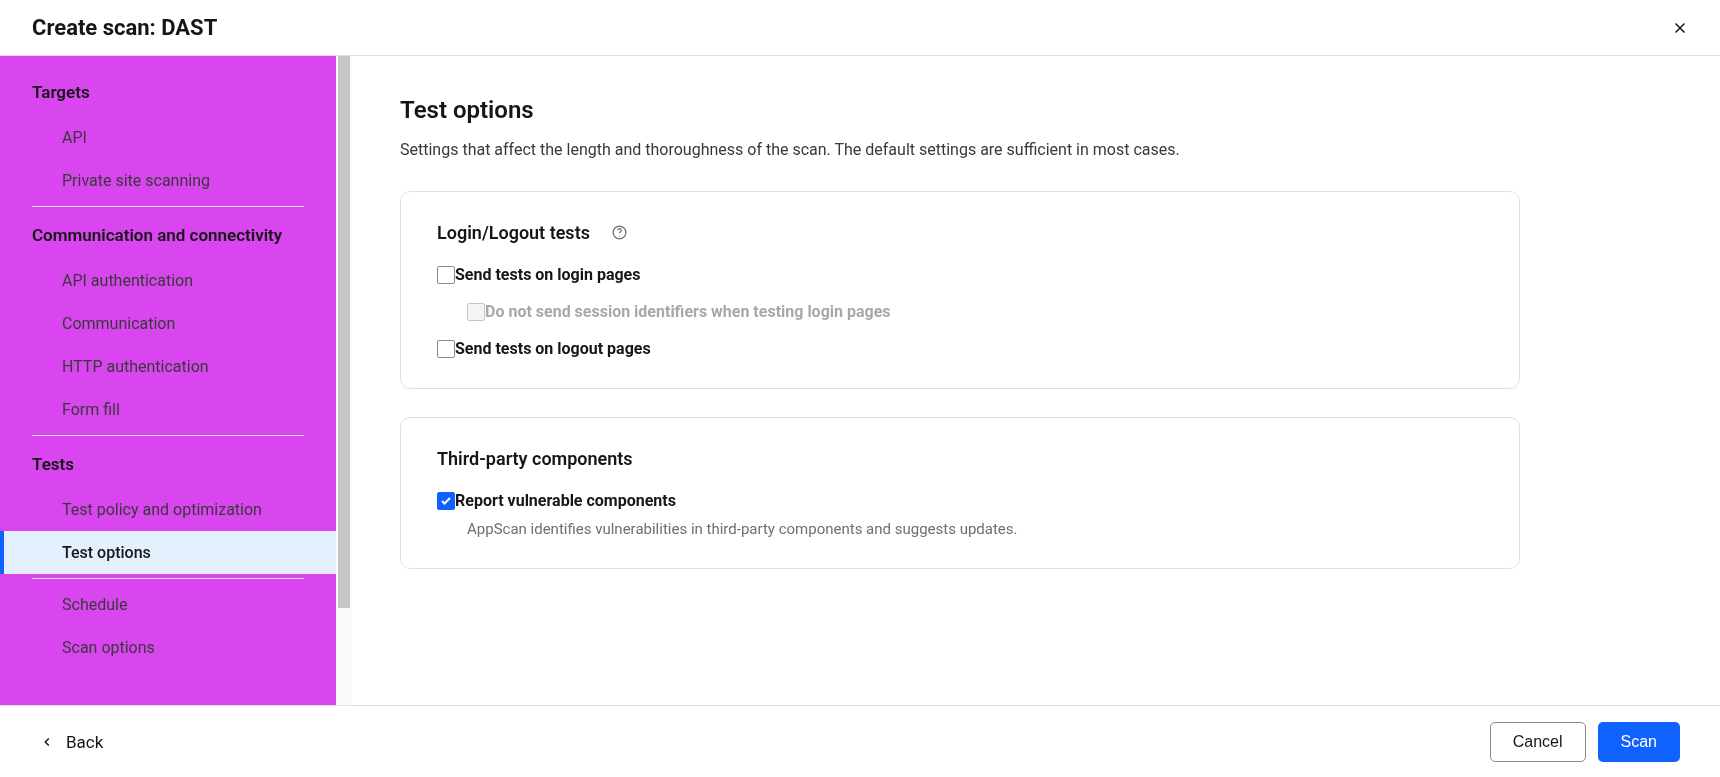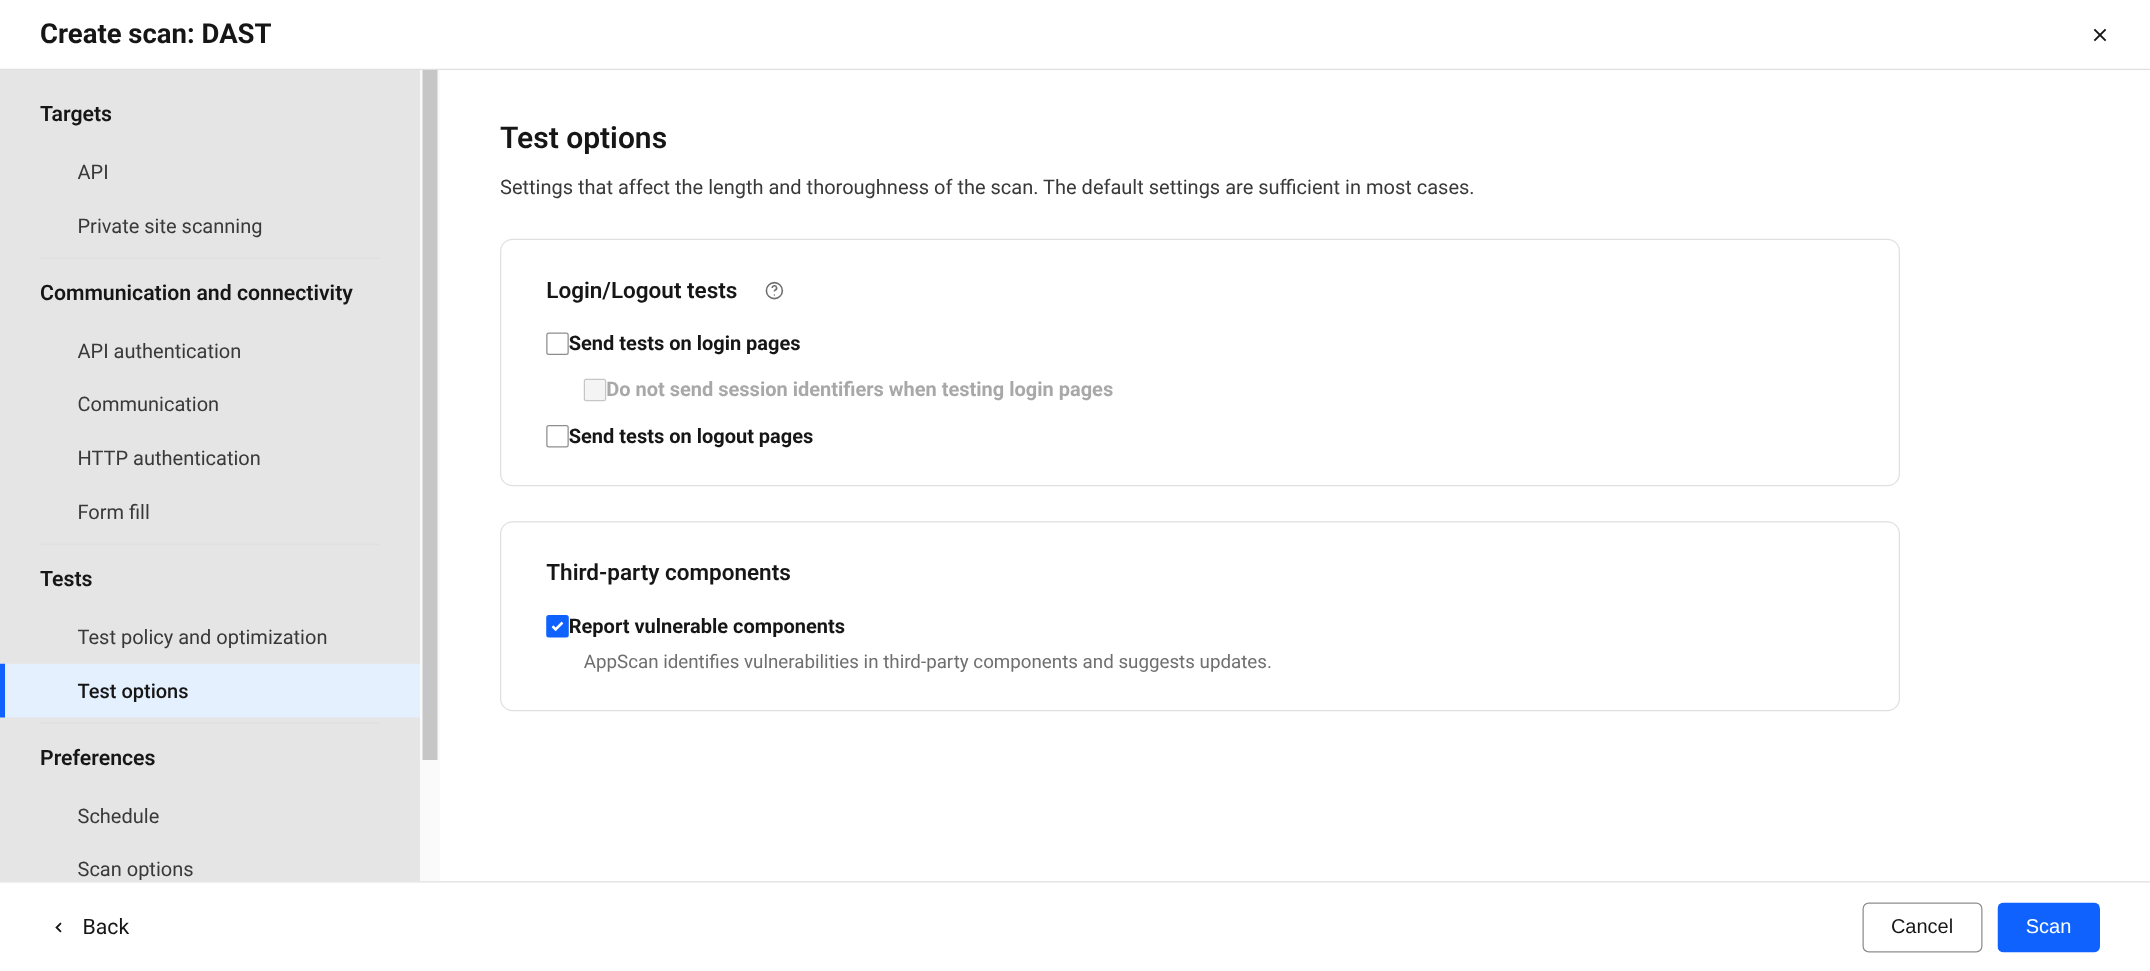--- a/index.html
+++ b/index.html
@@ -44,21 +44,21 @@
       height: 18px;
     }
     .body {
       display: flex;
       height: calc(100% - 56px - 72px);
     }
     .sidebar-wrap {
       position: relative;
       width: 352px;
       height: 100%;
-      background: #e5e5e5;
+      background: #d946ef;
     }
     .sidebar {
       width: 336px;
       height: 100%;
       overflow-y: auto;
       padding-top: 12px;
     }
     .sidebar-scrollbar {
       position: absolute;
       top: 0;
@@ -271,21 +271,20 @@
       <div class="sidebar-item">Communication</div>
       <div class="sidebar-item">HTTP authentication</div>
       <div class="sidebar-item">Form fill</div>
       <div class="sidebar-divider"></div>
 
       <div class="sidebar-section-header">Tests</div>
       <div class="sidebar-item">Test policy and optimization</div>
       <div class="sidebar-item active">Test options</div>
       <div class="sidebar-divider"></div>
 
-      <div class="sidebar-section-header">Preferences</div>
       <div class="sidebar-item">Schedule</div>
       <div class="sidebar-item">Scan options</div>
     </div>
     <div class="sidebar-scrollbar">
       <div class="sidebar-scrollbar-thumb"></div>
     </div>
   </div>
 
   <div class="main">
     <h1 class="main-title">Test options</h1>

